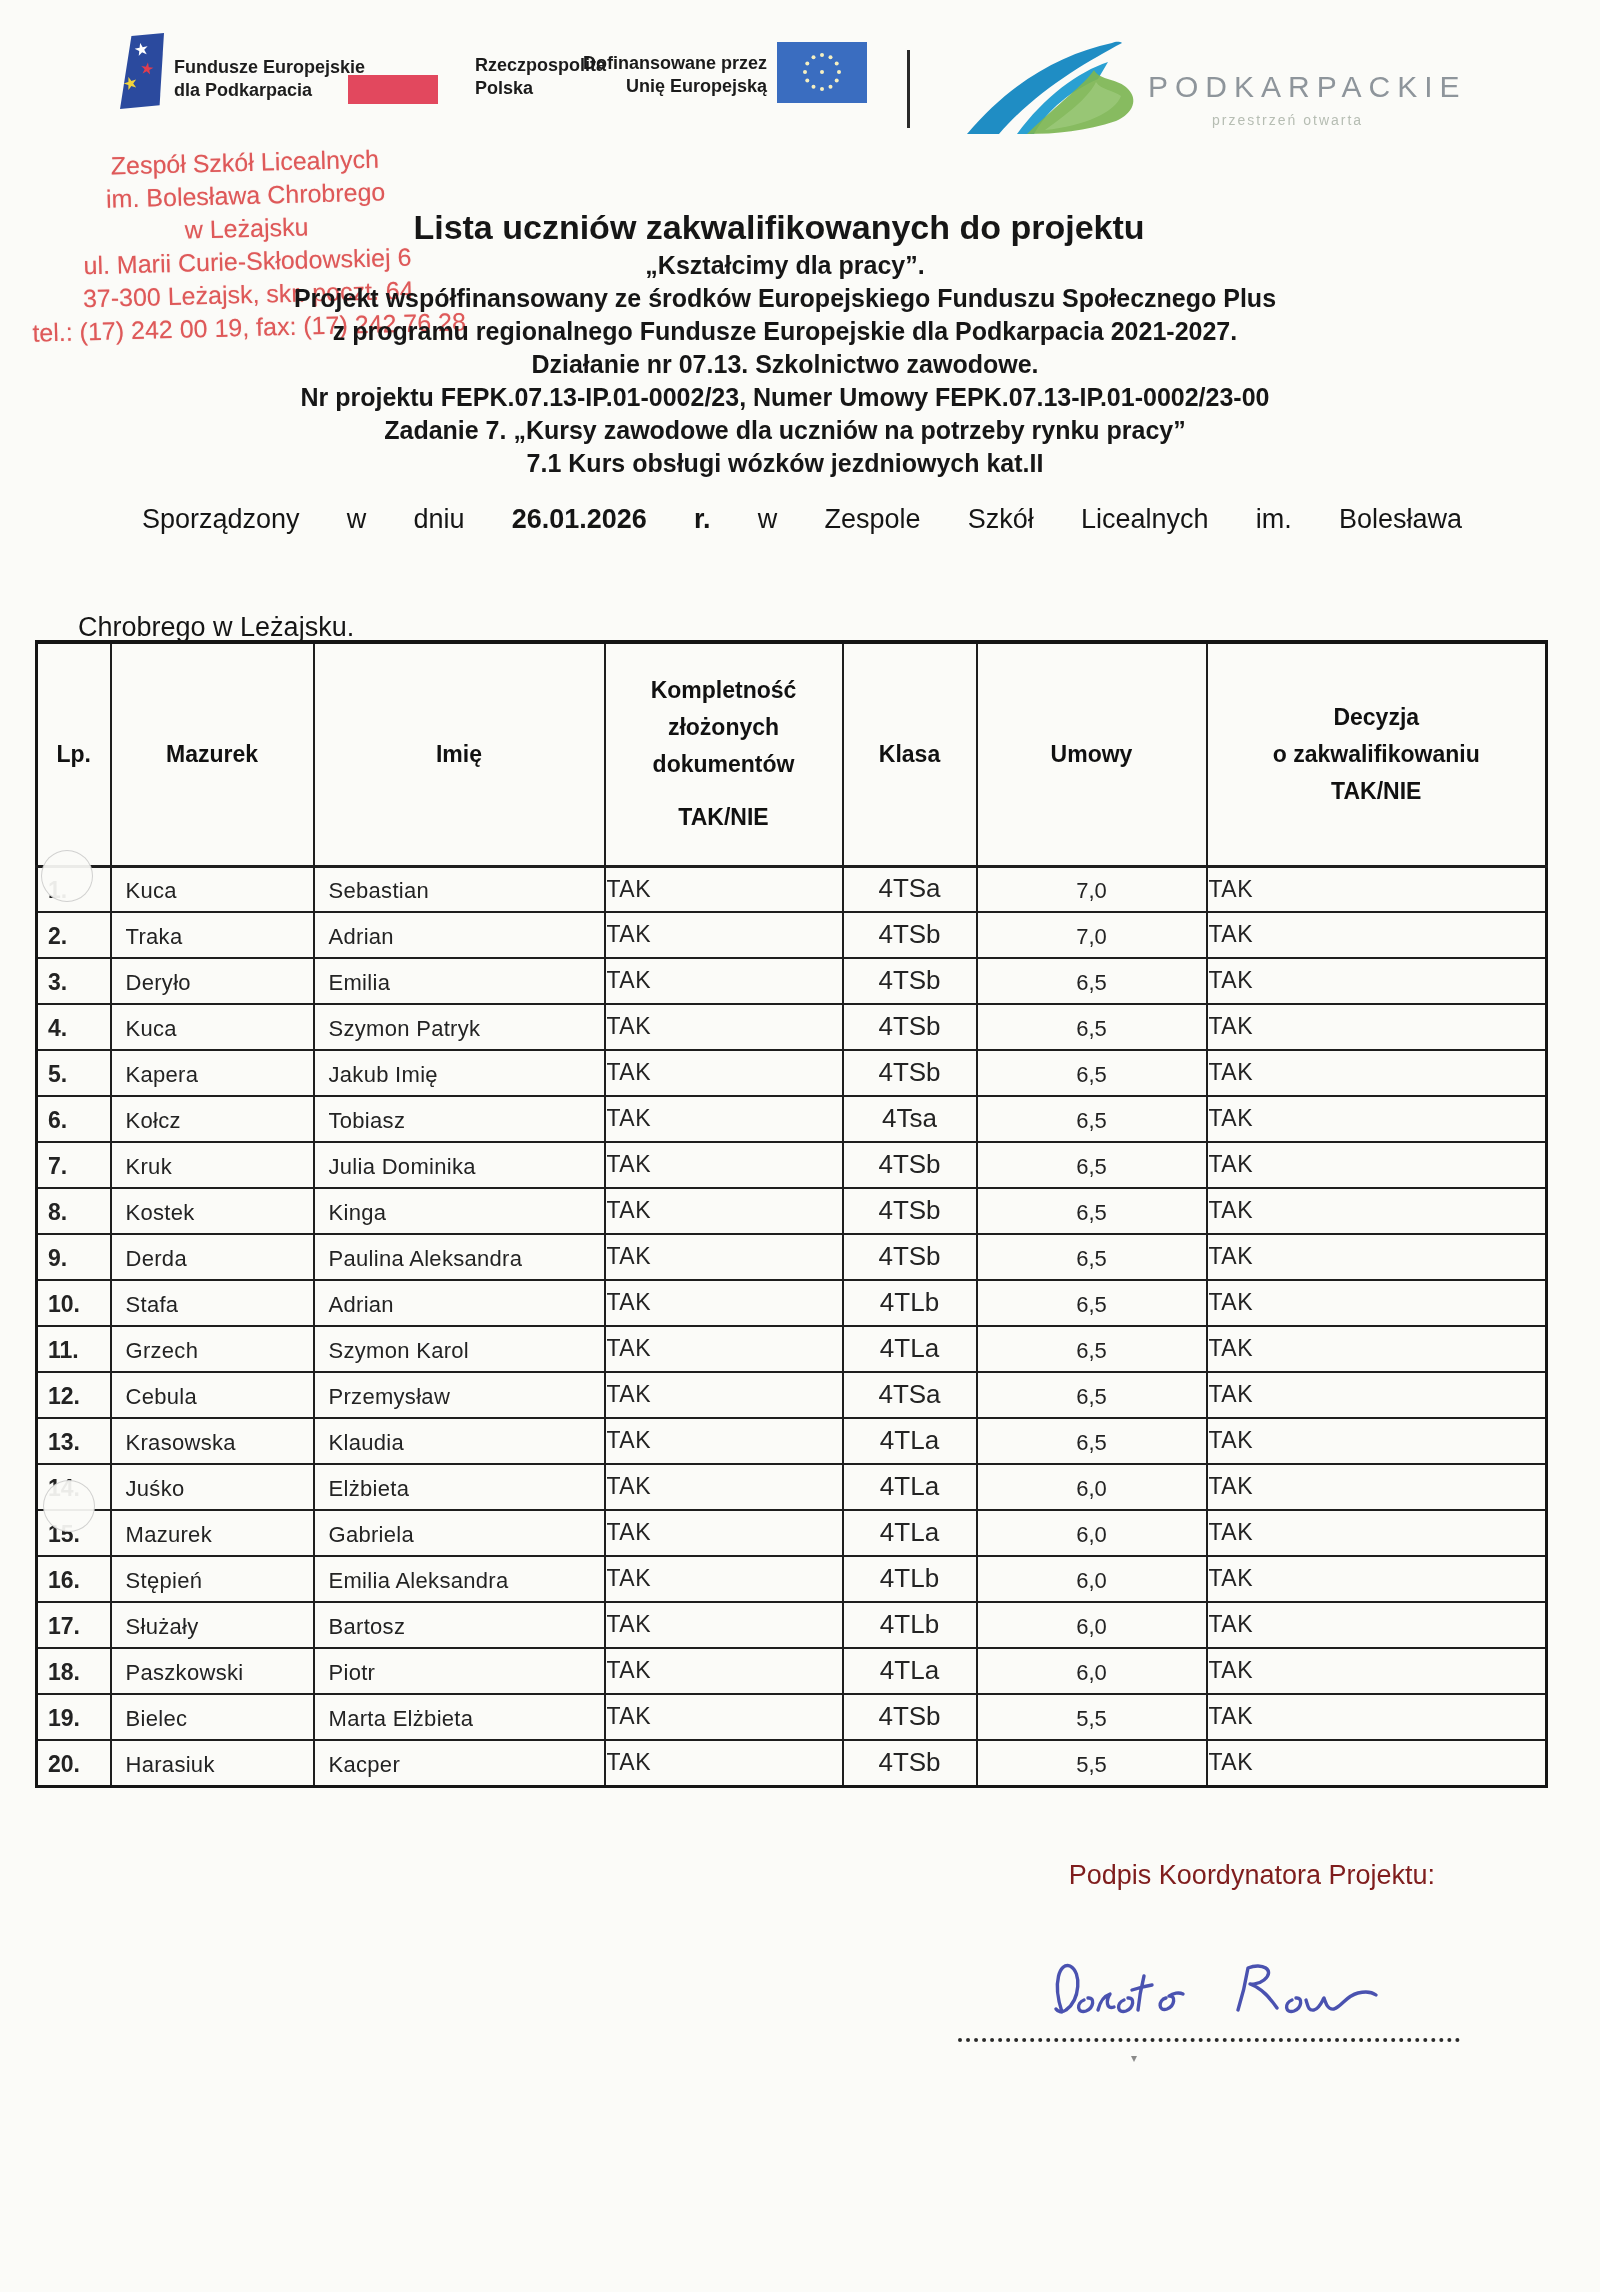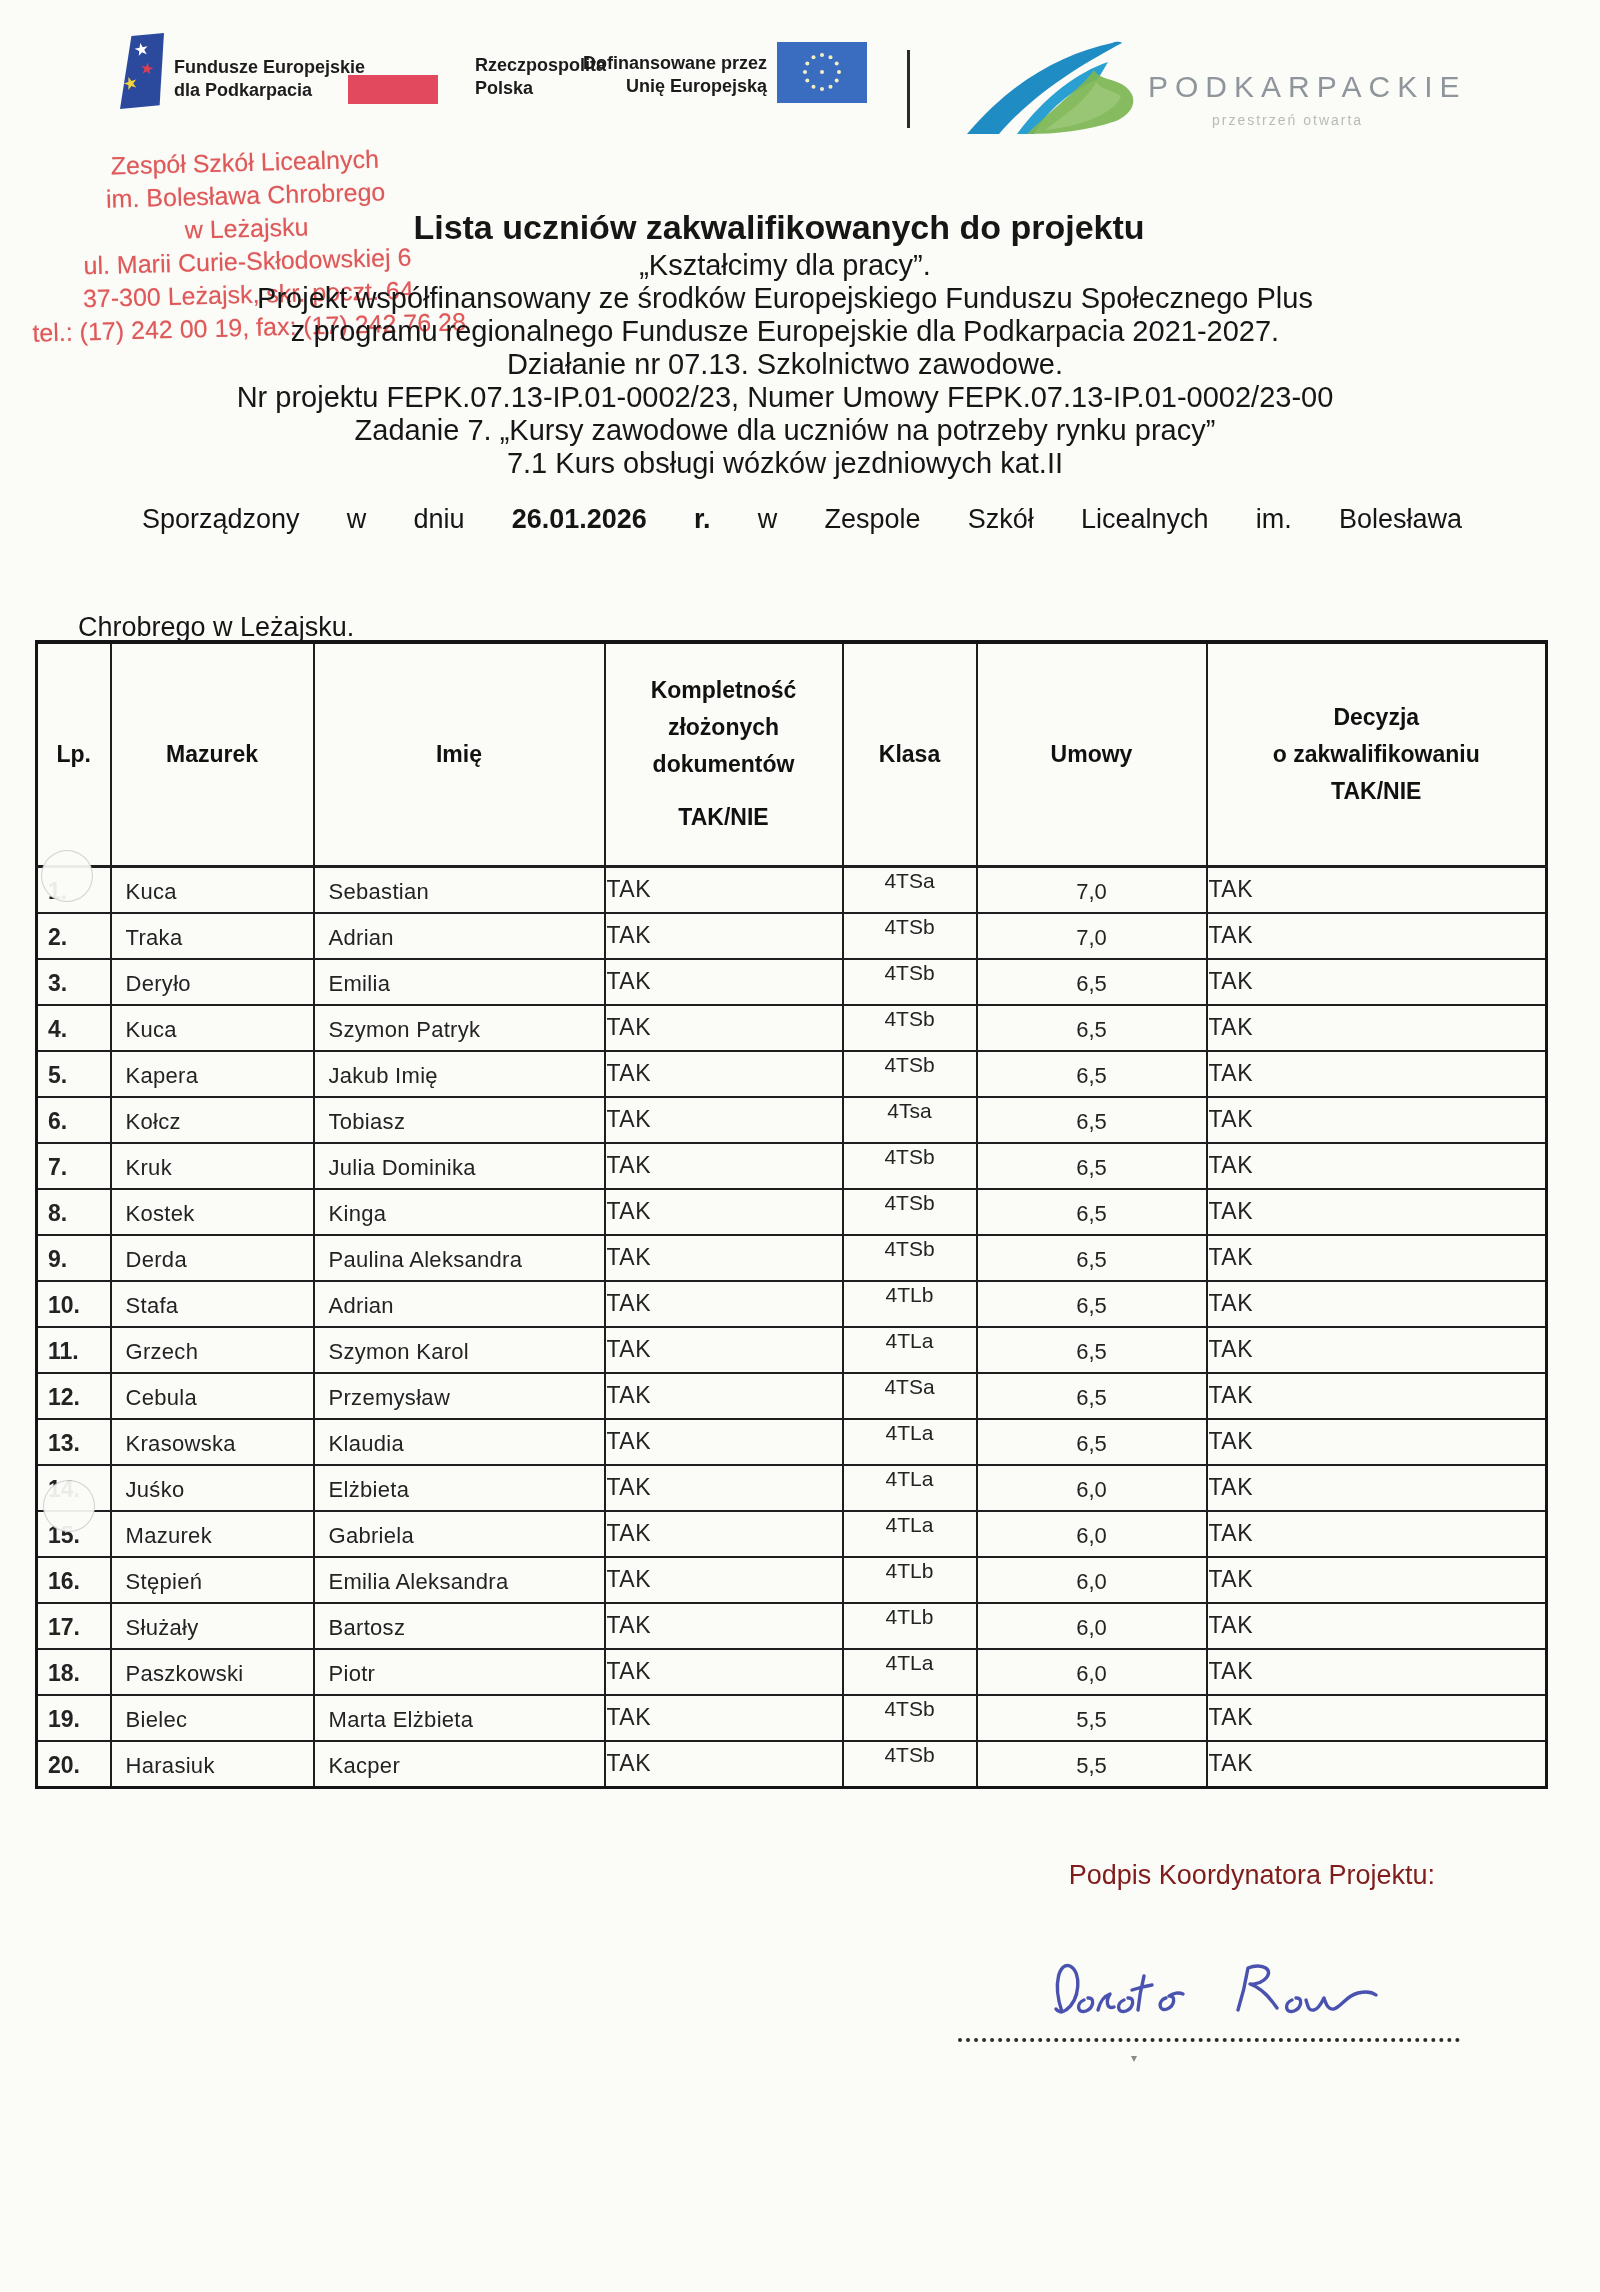--- a/index.html
+++ b/index.html
@@ -38,21 +38,21 @@
 
   
   .stamp{position:absolute;left:8px;top:146px;width:478px;text-align:center;
     transform:rotate(-1.5deg);color:#dd5151;font-size:25px;line-height:33px;
     z-index:1;opacity:.95;text-shadow:0 0 1px rgba(221,80,80,.45);}
   .stamp div{white-space:nowrap;}
 
   
   .title-block{position:absolute;left:0;top:205px;width:1558px;text-align:center;z-index:2;color:#161616;}
   .doc-title{margin:0;font-size:34px;font-weight:700;line-height:44px;}
-  .doc-sub{font-size:29px;font-weight:400;line-height:33px;margin-left:12px;}
+  .doc-sub{font-size:25px;font-weight:700;line-height:33px;margin-left:12px;}
 
   
   .intro{position:absolute;left:78px;top:492px;width:1384px;font-size:27px;line-height:54px;color:#151515;z-index:2;}
   .intro-l1{text-align:justify;text-indent:64px;}
   .intro-l1::after{content:"";display:inline-block;width:100%;}
   .intro-l1 b{font-weight:700;}
 
   
   .tbl-wrap{position:absolute;left:35px;top:640px;z-index:2;}
   table{border-collapse:collapse;width:1510px;table-layout:fixed;}
@@ -61,21 +61,21 @@
   thead th{border-bottom-width:3px;}
   thead tr{height:224px;}
   tbody tr{height:46px;}
   th{font-size:23px;font-weight:700;text-align:center;vertical-align:middle;color:#111;}
   .hline{display:block;line-height:37px;}
   .hline-gap{margin-top:16px;}
   td{color:#232323;}
   .c-lp{font-weight:700;font-size:23px;padding-left:10px;vertical-align:bottom;padding-bottom:7px;}
   .c-naz,.c-imie{font-size:22px;padding-left:14px;vertical-align:bottom;padding-bottom:7px;letter-spacing:.3px;}
   .c-tak{text-align:left;vertical-align:top;padding-top:8px;font-size:23px;letter-spacing:.5px;}
-  .c-klasa{text-align:center;vertical-align:bottom;padding-bottom:19px;font-size:21px;}
+  .c-klasa{text-align:center;vertical-align:bottom;padding-bottom:7px;font-size:26px;}
   .c-pkt{text-align:center;vertical-align:bottom;padding-bottom:7px;font-size:22px;}
 
   
   .punch{position:absolute;width:50px;height:50px;border-radius:50%;
     background:rgba(251,251,248,.93);border:1px solid rgba(175,175,175,.55);z-index:6;}
   .punch-1{left:41px;top:850px;}
   .punch-2{left:43px;top:1480px;}
 
   
   .sig-label{position:absolute;left:975px;top:1860px;width:460px;text-align:right;

